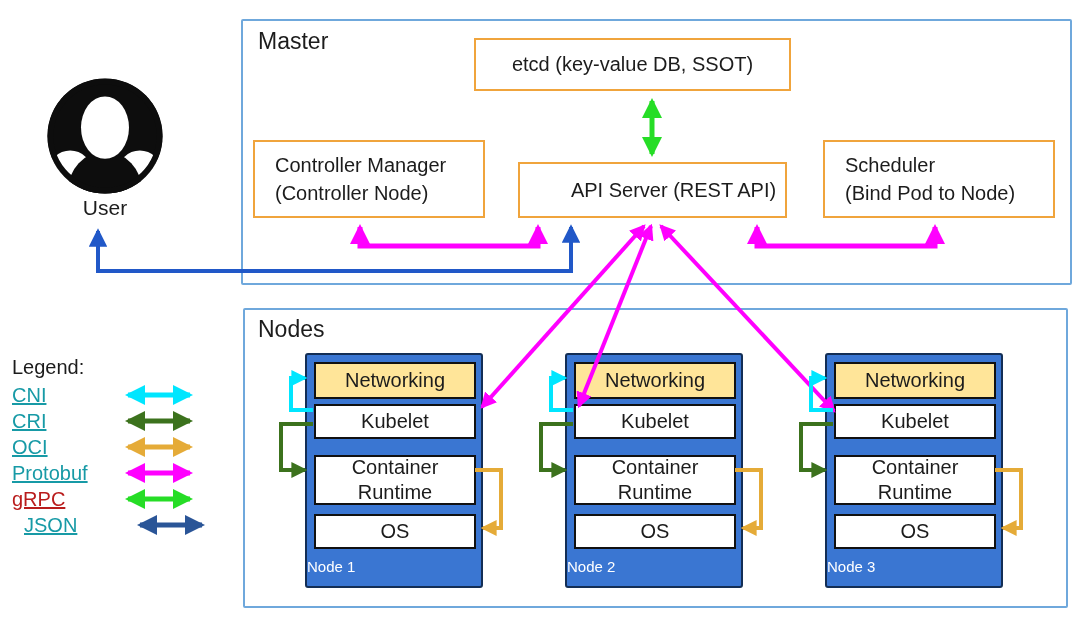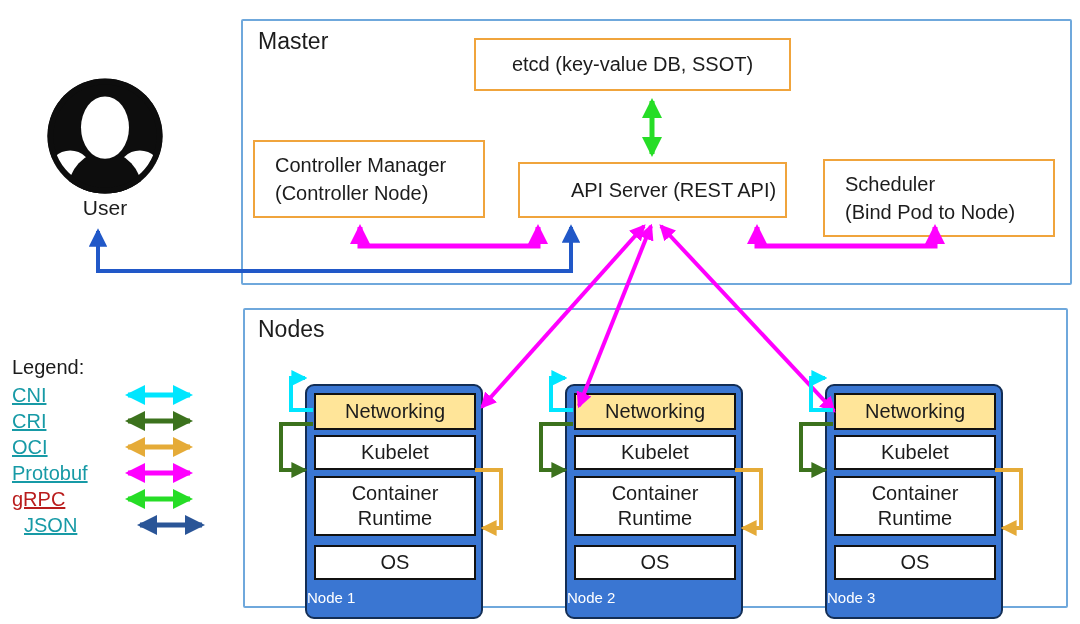--- a/index.html
+++ b/index.html
@@ -7,27 +7,27 @@
   body { font-family:"Liberation Sans", sans-serif; color:#1c1c1c; }
   #stage { position:relative; width:1080px; height:624px; background:#fff; overflow:hidden; }
 
   .frame { position:absolute; border:2px solid #6fa8dc; background:transparent; border-radius:2px; }
   .frame-title { position:absolute; font-size:23px; color:#1c1c1c; }
 
   .obox { position:absolute; border:2px solid #f0a43c; background:#fff; font-size:20px;
           display:flex; align-items:center; justify-content:center; text-align:center; }
   .obox.left-align { justify-content:flex-start; text-align:left; padding-left:20px; line-height:1.42; }
 
-  .node { position:absolute; top:353px; width:178px; height:235px; border:2px solid #132e55; border-radius:9px;margin-top:31px; }
+  .node { position:absolute; top:353px; width:178px; height:235px; border:2px solid #132e55; border-radius:3px; }
   .nbox { position:absolute; left:7px; width:162px; border:2px solid #111; background:#fff;
           display:flex; align-items:center; justify-content:center; text-align:center;
           font-size:20px; line-height:1.25; }
   .nbox.networking { top:7px;  height:37px; }
   .nbox.kubelet    { top:49px; height:35px; }
-  .nbox.runtime    { top:90px; height:60px; padding:0 6px; }
+  .nbox.runtime    { top:100px; height:50px; padding:0 6px; }
   .nbox.os         { top:159px; height:35px; }
   .node-label { position:absolute; left:0; right:0; top:203px; 
                 color:#fff; font-size:15px; }
 
   #user-icon { position:absolute; left:45px; top:76px; }
   #user-label { position:absolute; left:55px; top:196px; width:100px; text-align:center; font-size:21px; }
 
   #legend { position:absolute; left:12px; top:356px; }
   #legend-title { font-size:20px; margin-bottom:3px; }
   .legend-row { display:flex; align-items:center; height:26px; }
@@ -67,21 +67,21 @@
     <span>
       <span>Controller Manager</span><br>
       <span>(Controller Node)</span>
     </span>
   </div>
 
   <div class="obox" style="left: 518px; top: 162px; width: 269px; height: 56px; border-color: rgb(240, 164, 60); padding-left: 42px;">
     <span>API Server (REST API)</span>
   </div>
 
-  <div class="obox left-align" style="left: 823px; top: 140px; width: 232px; height: 78px; border-color: rgb(240, 164, 60); margin-top: 19px;">
+  <div class="obox left-align" style="left: 823px; top: 140px; width: 232px; height: 78px; border-color: rgb(240, 164, 60);">
     <span>
       <span>Scheduler</span><br>
       <span>(Bind Pod to Node)</span>
     </span>
   </div>
 
   <div class="frame" style="left: 243px; top: 308px; width: 825px; height: 300px; border-color: rgb(111, 168, 220);"></div>
   <div class="frame-title" style="left:258px; top:316px;">Nodes</div>
 
   <div class="node" style="left: 305px; background-color: rgb(58, 118, 210); border-color: rgb(19, 46, 85);">

